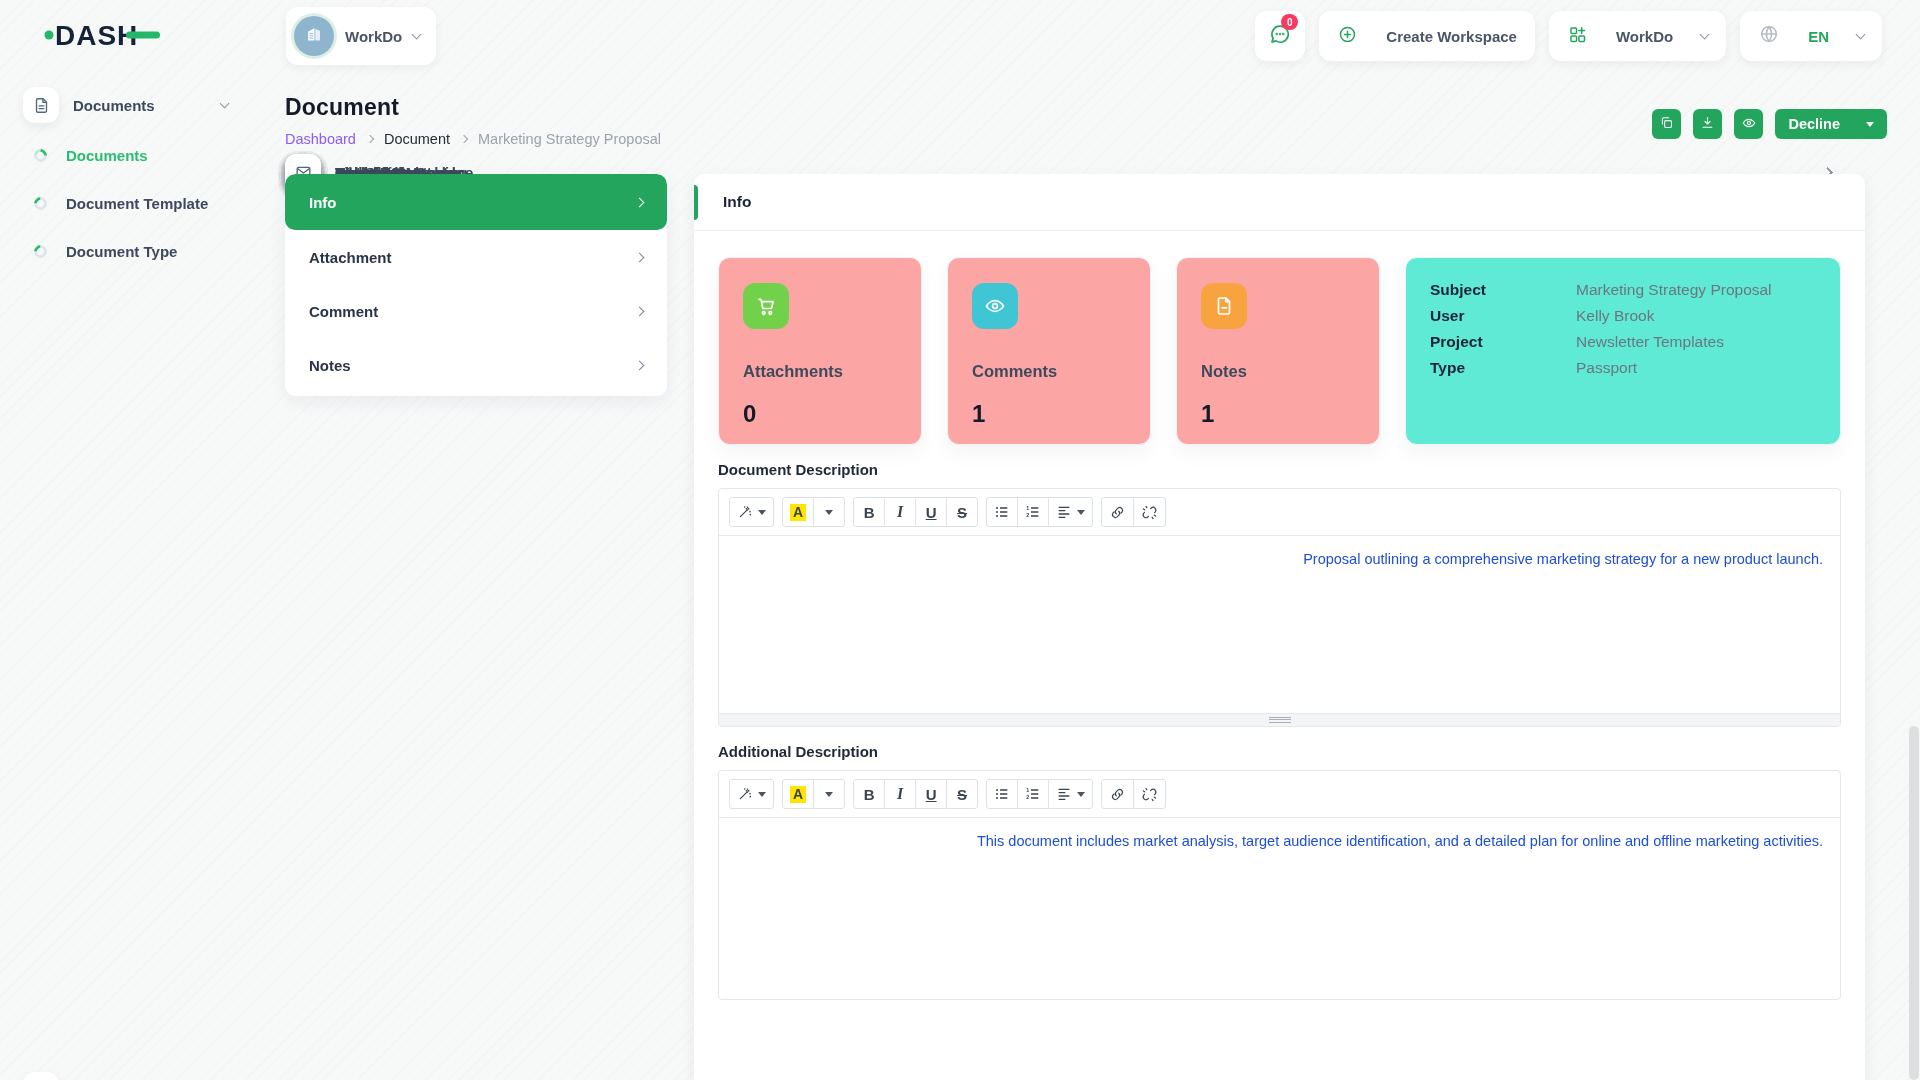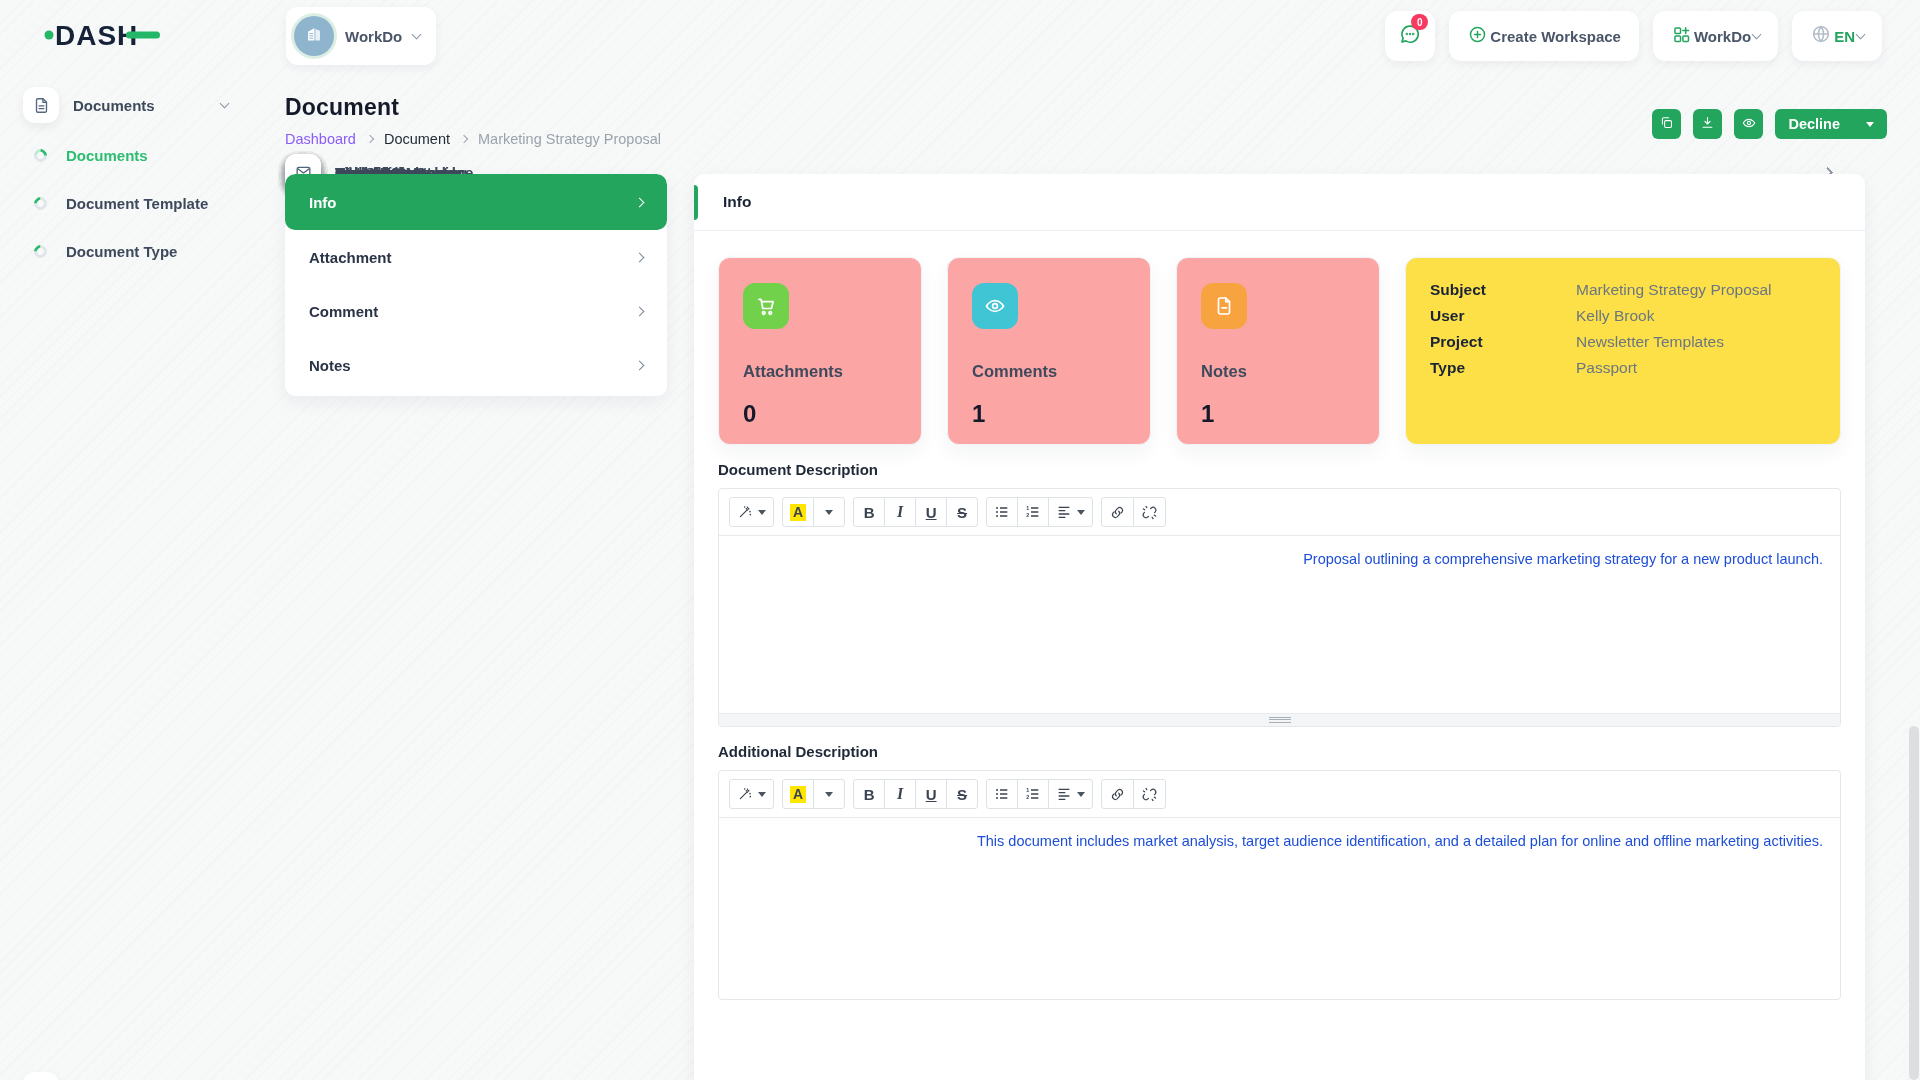--- a/index.html
+++ b/index.html
@@ -15,21 +15,21 @@
 
 .hdr { position:absolute; top:0; left:0; right:0; height:72px; display:flex; align-items:center; padding:0 38px 0 44px; }
 .logo { width:148px; flex:0 0 auto; }
 .chip { background:#fff; border-radius:12px; box-shadow:0 3px 10px rgba(25,39,62,.06); display:flex; align-items:center; cursor:pointer; }
 .ws-chip { margin-left:94px; padding:7px 16px 7px 8px; gap:11px; height:58px; }
 .avatar { width:40px; height:40px; border-radius:50%; background:#8fb5ce; display:flex; align-items:center; justify-content:center; box-shadow:0 0 0 3px #ddefe4; }
 .chip-label { font-size:15px; font-weight:600; color:#4a5568; }
 .hdr-right { margin-left:auto; display:flex; gap:14px; align-items:center; }
 .icon-chip { width:50px; height:50px; justify-content:center; position:relative; }
 .badge { position:absolute; top:3px; right:7px; min-width:17px; height:16px; border-radius:9px; background:#f83a62; color:#fff; font-size:10px; font-weight:700; display:flex; align-items:center; justify-content:center; padding:0 4px; }
-.btn-chip { padding:0 18px; height:50px; gap:2px; }
+.btn-chip { padding:0 18px; height:50px; gap:28px; }
 .chv { display:inline-block; width:7px; height:7px; border-right:1.8px solid #8a95a5; border-bottom:1.8px solid #8a95a5; }
 .chv.down { transform:rotate(45deg); margin-top:-4px; }
 .chv.right { transform:rotate(-45deg); }
 .en-label { color:#23a55d; }
 
 
 .sidebar { position:absolute; top:72px; left:0; width:262px; bottom:0; padding:7px 0 0 23px; }
 .s-item { display:flex; align-items:center; position:relative; cursor:pointer; }
 .s-item.parent { height:52px; }
 .s-item.main { height:56px; }
@@ -70,21 +70,21 @@
 
 .stats { display:flex; gap:25px; }
 .stat { width:204px; height:188px; background:#fca5a5; border:1px solid #f1f3f5; border-radius:12px; box-shadow:0 8px 20px rgba(25,39,62,.05); padding:25px 24px; }
 .sic { width:46px; height:46px; border-radius:12px; display:flex; align-items:center; justify-content:center; color:#fff; }
 .sic.green { background:#72d14b; }
 .sic.teal { background:#40c5d5; }
 .sic.orange { background:#f7a440; }
 .slabel { margin-top:33px; font-size:16.5px; font-weight:600; color:#3e4a5c; }
 .sval { margin-top:19px; font-size:24px; font-weight:700; color:#141a2a; }
 
-.details { flex:1; height:188px; background:#fde047; border:1px solid #f1f3f5; border-radius:12px; box-shadow:0 8px 20px rgba(25,39,62,.05); padding:21px 24px; }
+.details { flex:1; height:188px; background:#5eead4; border:1px solid #f1f3f5; border-radius:12px; box-shadow:0 8px 20px rgba(25,39,62,.05); padding:21px 24px; }
 .drow { display:flex; font-size:15.5px; line-height:21px; margin-bottom:5px; }
 .dlabel { width:146px; font-weight:700; color:#1b2437; flex:0 0 auto; }
 .dval { color:#6b7683; }
 
 .section-label { margin-top:16px; font-size:15px; font-weight:600; color:#1f2937; }
 .editor { margin-top:10px; border:1px solid #e4e7eb; border-radius:4px; background:#fff; }
 .toolbar { padding:8px 10px; border-bottom:1px solid #e7eaed; display:flex; gap:8px; align-items:center; }
 .tgroup { display:flex; }
 .tbtn { height:30px; min-width:32px; background:#fff; border:1px solid #dde2e6; display:flex; align-items:center; justify-content:center; gap:5px; padding:0 7px; margin-left:-1px; color:#3a4350; font-size:14px; cursor:pointer; font-family:inherit; }
 .tgroup .tbtn:first-child { margin-left:0; border-radius:3px 0 0 3px; }

